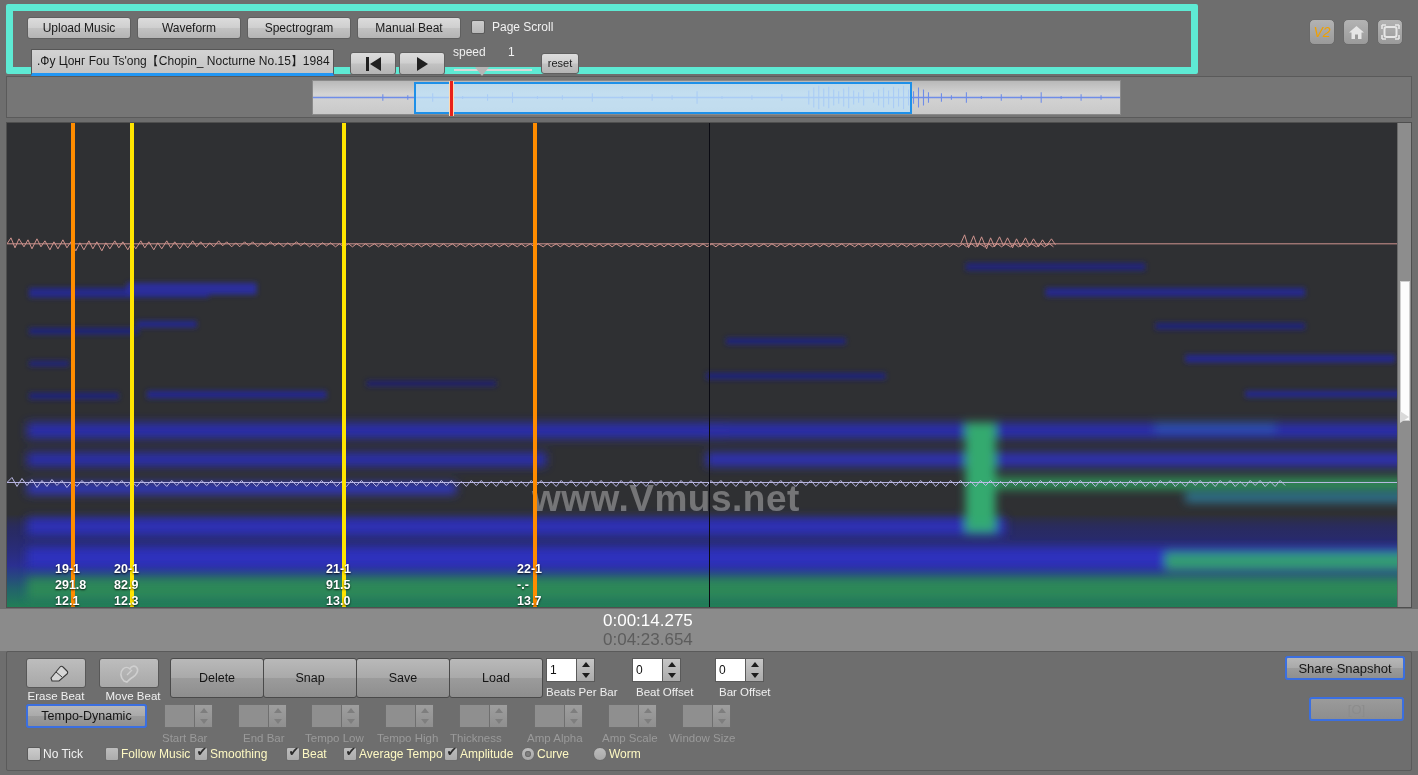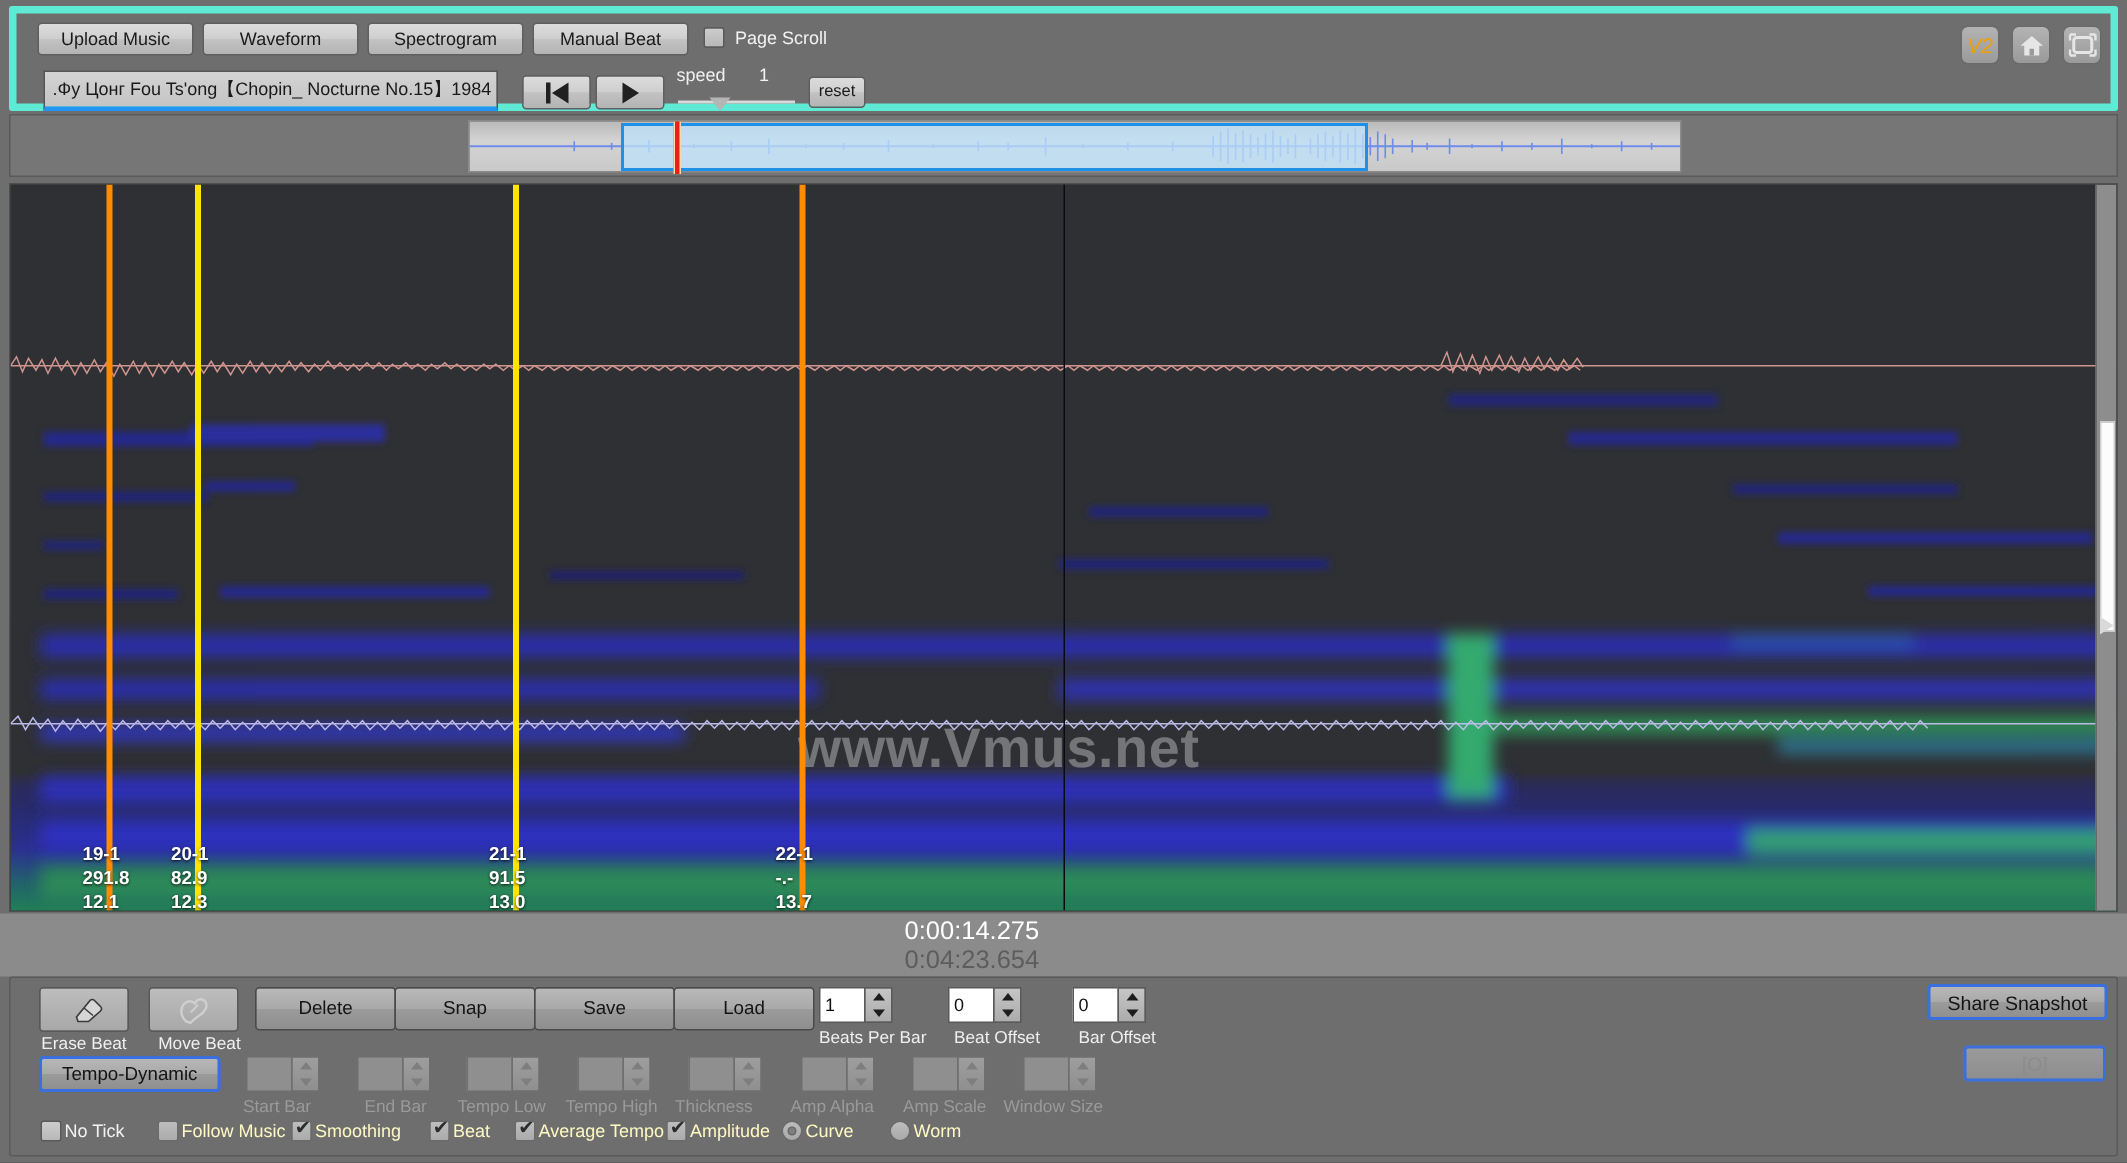--- a/index.html
+++ b/index.html
@@ -28,23 +28,23 @@
   }
   .btn.dark {
     background: linear-gradient(180deg, #b9b9b9 0%, #a9a9a9 50%, #9b9b9b 51%, #8e8e8e 100%);
     border: 1px solid #4a4a4a;
     color: #141414;
   }
   .btn.focus { outline: 2px solid #3b6fe0; outline-offset: -2px; border-color: #3b6fe0; }
 
   
   #topbar {
-    position: absolute; left: 6px; top: 4px; width: 1406px; height: 70px;
+    position: absolute; left: 6px; top: 4px; width: 1192px; height: 70px;
     background: #6e6e6e;
-    border: 5px solid #5eead4;
+    border: 7px solid #5eead4;
     border-radius: 2px;
   }
   .tabbtn { position: absolute; top: 6px; height: 22px; width: 104px; font-size: 12px; }
 
   #pagescroll-wrap {
     position: absolute; left: 458px; top: 9px;
     display: flex; align-items: center; gap: 7px;
   }
   .chk {
     width: 14px; height: 14px; border: 1px solid #5a5a5a;
@@ -184,21 +184,21 @@
     position: absolute; left: 6px; top: 651px; width: 1406px; height: 120px;
     background: #6e6e6e; border: 1px solid #5a5a5a; border-radius: 2px;
   }
   .tool {
     position: absolute; top: 6px; width: 60px; height: 30px;
     background: linear-gradient(180deg,#bdbdbd,#a8a8a8);
     border: 1px solid #585858; border-radius: 3px;
     display:flex; align-items:center; justify-content:center; cursor:pointer;
   }
   .toolcap { position: absolute; top: 38px; font-size: 11.5px; color: #f0f0f0; text-align:center; white-space:nowrap; }
-  .actbtn { position: absolute; top: 6px; width: 94px; height: 29px; font-size: 12.5px; }
+  .actbtn { position: absolute; top: 6px; width: 94px; height: 40px; font-size: 12.5px; }
 
   .spin { position: absolute; display: flex; align-items: stretch; height: 24px; }
   .spin .fld {
     width: 30px; background: #ffffff; border: 1px solid #5a5a5a; border-right: none;
     font-size: 12px; color: #111; display: flex; align-items: center; padding-left: 3px;
   }
   .spin .fld.off { background: #8f8f8f; border-color:#6f6f6f; color:#8f8f8f; }
   .spin .arrows {
     width: 19px; display: flex; flex-direction: column;
     border: 1px solid #5a5a5a; background: linear-gradient(180deg,#c6c6c6,#ababab);

